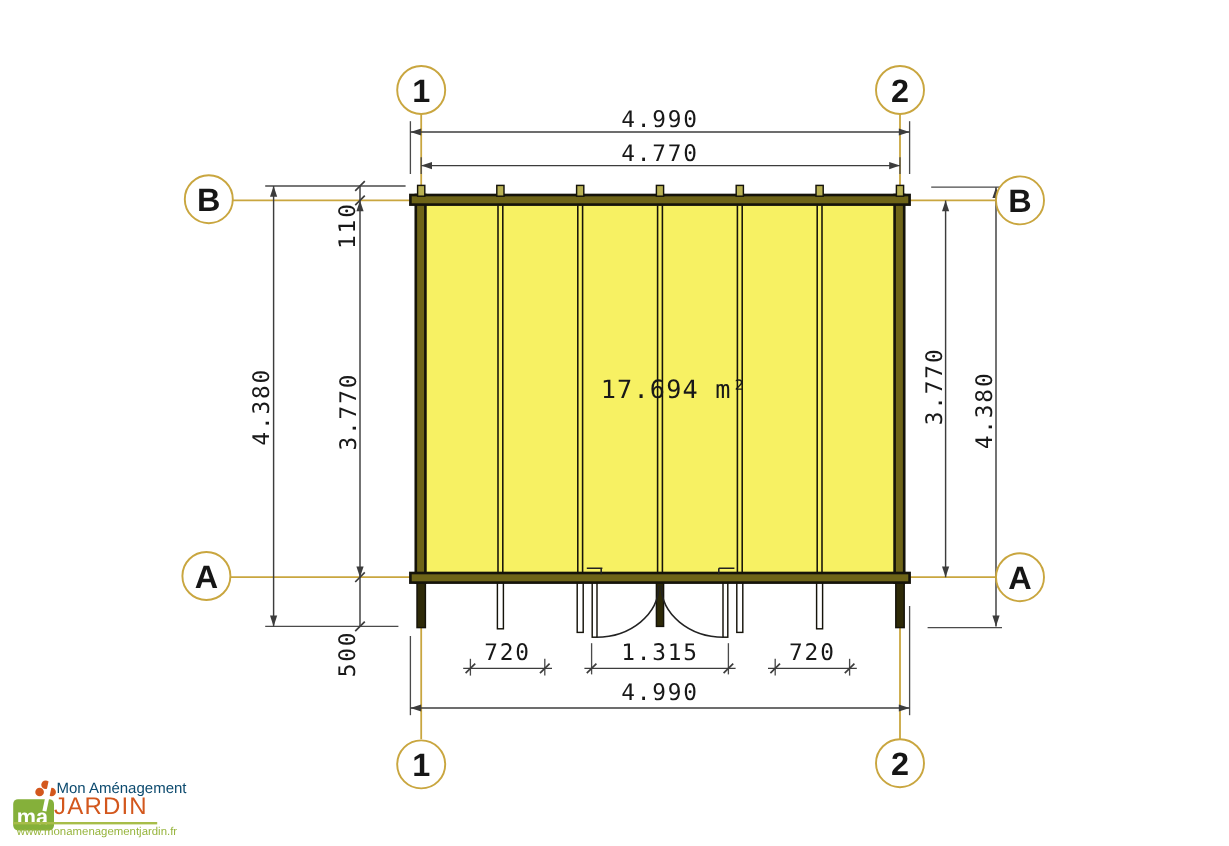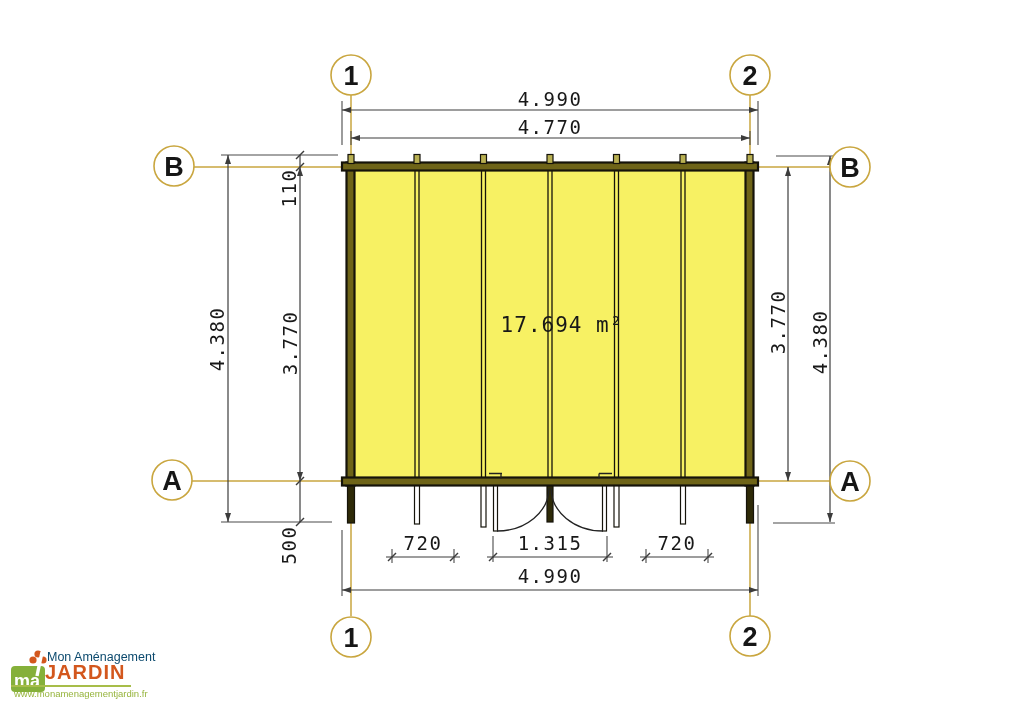--- a/index.html
+++ b/index.html
@@ -17,21 +17,21 @@
   .bub{fill:#ffffff;stroke:#c9a63f;stroke-width:1.6;}
   .beam{fill:#6e6418;stroke:#15130a;stroke-width:2.2;}
   .postline{stroke:#15130a;stroke-width:1.3;}
   .stub{fill:#b8b052;stroke:#15130a;stroke-width:1.2;}
   .stubw{fill:#ffffff;stroke:#15130a;stroke-width:1.2;}
   .stubd{fill:#2e2a08;stroke:#15130a;stroke-width:1.2;}
   .doorarc{stroke:#222;stroke-width:1.3;fill:none;}
   
   #logo{position:absolute;left:8px;top:644px;width:150px;height:58px;}
   #logo .brandtop{position:absolute;left:39px;top:6px;font-size:12.5px;color:#0c4a6e;white-space:nowrap;}
-  #logo .brandmain{position:absolute;left:37px;top:17px;font-size:20px;font-weight:bold;
+  #logo .brandmain{position:absolute;left:37px;top:17px;font-size:20px;font-weight:normal;
                    letter-spacing:1px;color:#d3571d;white-space:nowrap;}
   #logo .rule{position:absolute;left:3px;top:41px;width:120px;height:2px;background:#a7bd49;}
   #logo .url{position:absolute;left:6px;top:44px;font-size:9.5px;color:#96b43c;white-space:nowrap;}
 </style>
 </head>
 <body>
 
 <div id="stage">
 <svg width="1024" height="705" viewBox="0 0 1024 705">
 

